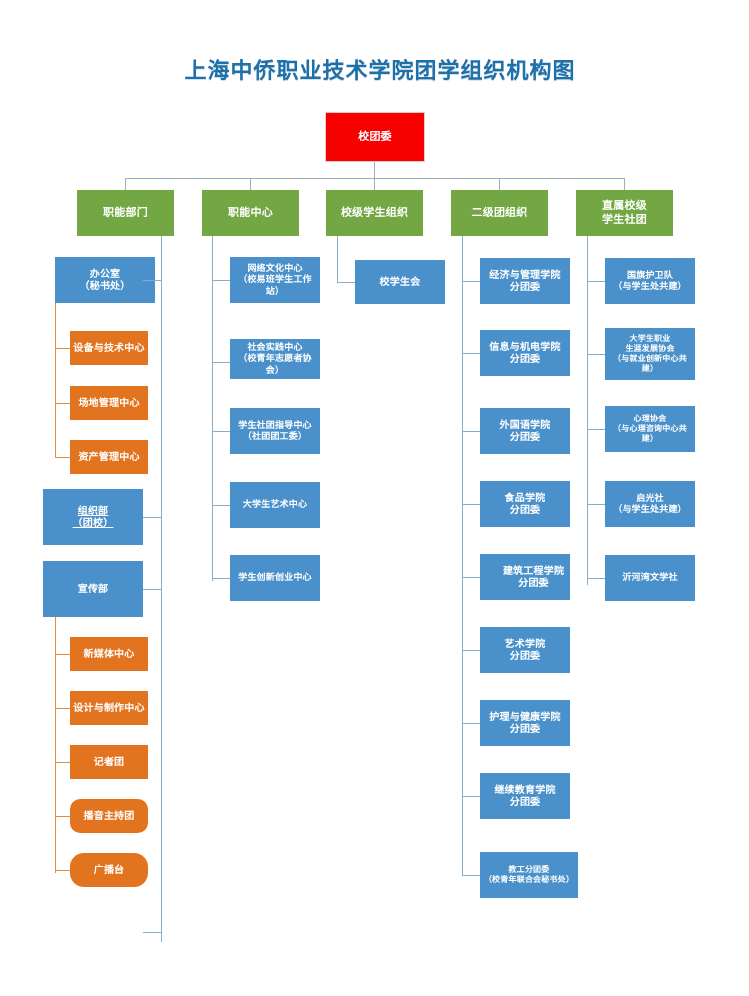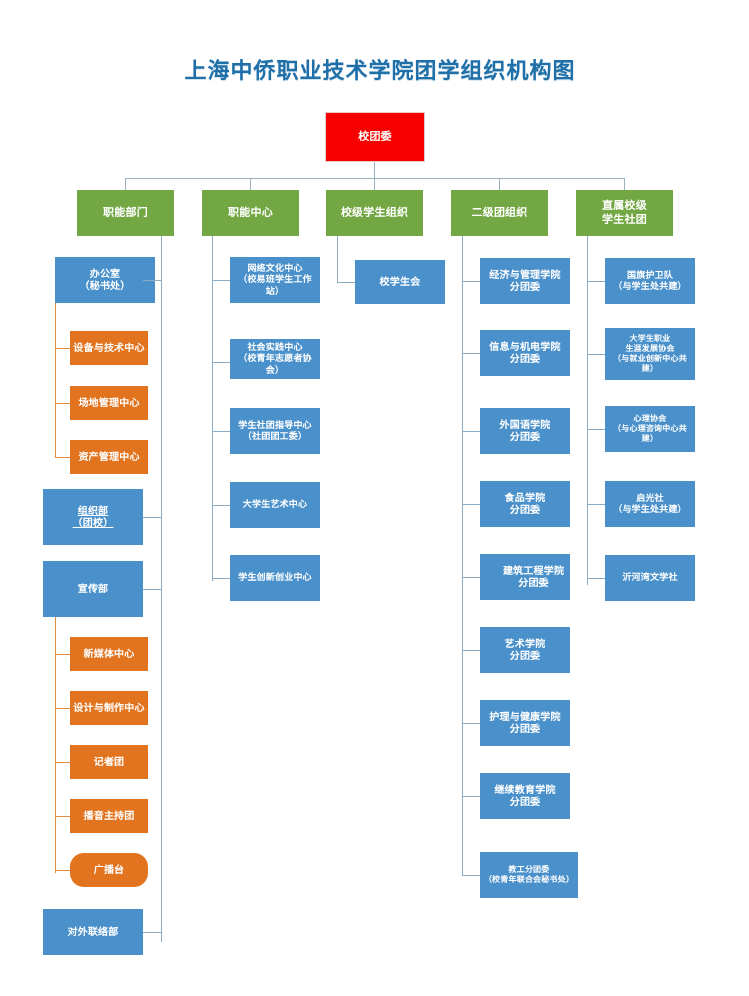--- a/index.html
+++ b/index.html
@@ -106,21 +106,20 @@
 （秘书处）</div>
   <div class="conn h" style="left:143px;top:280px;width:18px;"></div>
 
   <div class="node blue" style="left:43px;top:489px;width:100px;height:56px;text-decoration:underline;">组织部
 （团校）</div>
   <div class="conn h" style="left:143px;top:517px;width:18px;"></div>
 
   <div class="node blue" style="left:43px;top:561px;width:100px;height:56px;">宣传部</div>
   <div class="conn h" style="left:143px;top:589px;width:18px;"></div>
 
-  <div class="node blue" style="left:43px;top:909px;width:100px;height:46px;">对外联络部</div>
   <div class="conn h" style="left:143px;top:932px;width:18px;"></div>
 
   <div class="conn v orange-line" style="left:55px;top:303px;height:155px;"></div>
   <div class="conn h orange-line" style="left:55px;top:348px;width:15px;"></div>
   <div class="conn h orange-line" style="left:55px;top:403px;width:15px;"></div>
   <div class="conn h orange-line" style="left:55px;top:457px;width:15px;"></div>
 
   <div class="node orange" style="left:70px;top:331px;width:78px;height:34px;">设备与技术中心</div>
   <div class="node orange" style="left:70px;top:386px;width:78px;height:34px;">场地管理中心</div>
   <div class="node orange" style="left:70px;top:440px;width:78px;height:34px;">资产管理中心</div>
@@ -128,21 +127,21 @@
   <div class="conn v orange-line" style="left:55px;top:617px;height:256px;"></div>
   <div class="conn h orange-line" style="left:55px;top:654px;width:15px;"></div>
   <div class="conn h orange-line" style="left:55px;top:708px;width:15px;"></div>
   <div class="conn h orange-line" style="left:55px;top:762px;width:15px;"></div>
   <div class="conn h orange-line" style="left:55px;top:816px;width:15px;"></div>
   <div class="conn h orange-line" style="left:55px;top:870px;width:15px;"></div>
 
   <div class="node orange" style="left:70px;top:637px;width:78px;height:34px;">新媒体中心</div>
   <div class="node orange" style="left:70px;top:691px;width:78px;height:34px;">设计与制作中心</div>
   <div class="node orange" style="left:70px;top:745px;width:78px;height:34px;">记者团</div>
-  <div class="node orange" style="left:70px;top:799px;width:78px;height:34px;">播音主持团</div>
+  <div class="node orange" style="left:70px;top:799px;width:78px;height:34px;border-radius:10px;">播音主持团</div>
   <div class="node orange" style="left:70px;top:853px;width:78px;height:34px;border-radius:14px;">广播台</div>
 
   <div class="conn v" style="left:212px;top:236px;height:345px;"></div>
 
   <div class="conn h" style="left:212px;top:280px;width:18px;"></div>
   <div class="node blue small" style="left:230px;top:257px;width:90px;height:46px;">网络文化中心
 （校易班学生工作站）</div>
 
   <div class="conn h" style="left:212px;top:362px;width:18px;"></div>
   <div class="node blue small" style="left:230px;top:339px;width:90px;height:40px;">社会实践中心

